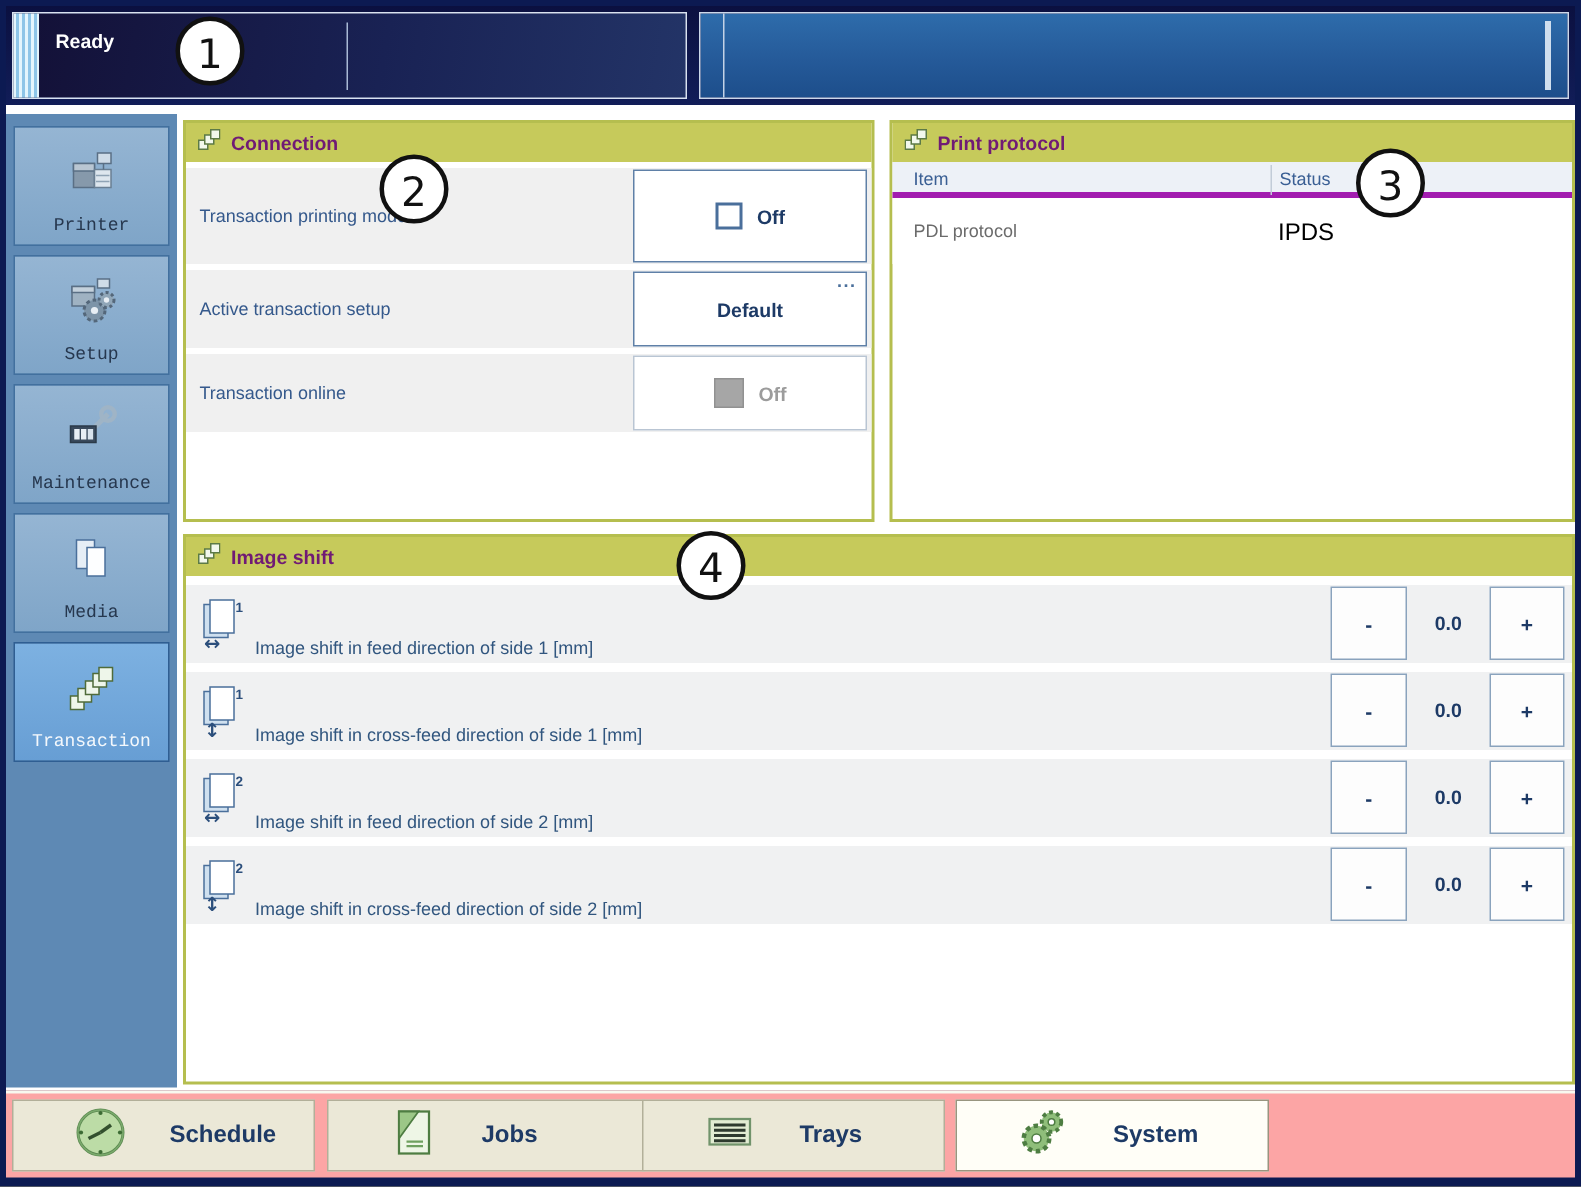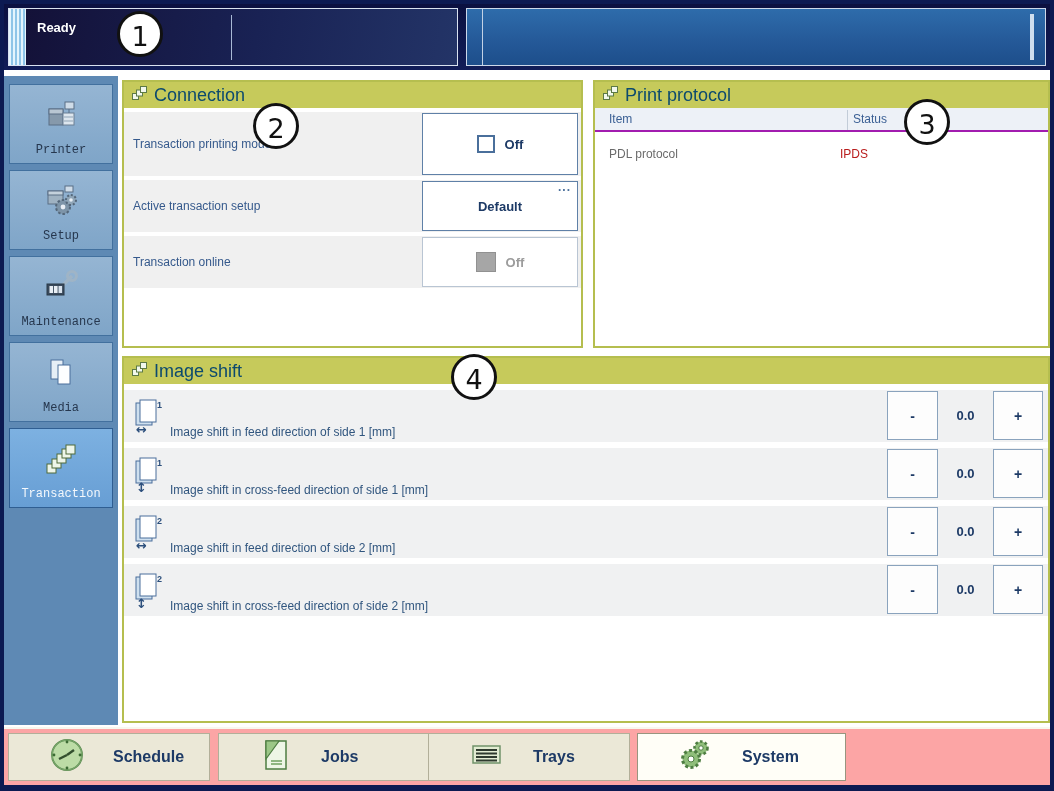--- a/index.html
+++ b/index.html
@@ -72,21 +72,21 @@
   .side-btn.active .sb-label { color:#f4f8fc; }
 
   
   .panel {
     position:absolute; border:2px solid #b5be4f; background:#ffffff;
   }
   .panel-header {
     position:absolute; left:0; right:0; top:0; height:26px;
     background:#c6ca5b; display:flex; align-items:center; gap:7px; padding:0 8px;
   }
-  .panel-title { font-size:18px; font-weight:normal; color:#0c4a6e; }
+  .panel-title { font-size:13px; font-weight:bold; color:#701a75; }
 
   .panel-connection { left:122px; top:80px; width:461px; height:268px; }
   .panel-protocol   { left:593px; top:80px; width:457px; height:268px; }
   .panel-imageshift { left:122px; top:356px; width:928px; height:367px; }
 
   
   .crow {
     position:absolute; left:0; right:0; background:#f0f0f0;
   }
   .crow-1 { top:30px;  height:64px; }
@@ -112,28 +112,28 @@
     background:#a6a6a6; border:1px solid #919191;
   }
   .ellipsis {
     position:absolute; top:0; right:6px; font-size:12px; font-weight:bold;
     color:#4a6f9b; letter-spacing:1px; line-height:10px;
   }
 
   
   .prot-colhdr {
     position:absolute; left:0; right:0; top:26px; height:24px;
-    background:#edf1f7; border-bottom:2px solid #a21caf;
+    background:#edf1f7; border-bottom:4px solid #a21caf;
   }
   .prot-col-item   { position:absolute; left:14px;  top:4px; font-size:12px; color:#3a5f94; }
   .prot-col-status { position:absolute; left:258px; top:4px; font-size:12px; color:#3a5f94; }
   .prot-col-divider{ position:absolute; left:252px; top:2px; width:1px; height:20px; background:#c2ccd8; }
   .prot-row { position:absolute; left:0; right:0; top:50px; height:44px; background:#ffffff; }
   .prot-item   { position:absolute; left:14px;  top:15px; font-size:12px; color:#6b6b6b; }
-  .prot-status { position:absolute; left:245px; top:15px; font-size:12px; color:#b91c1c; }
+  .prot-status { position:absolute; left:257px; top:15px; font-size:16px; color:#000000; }
 
   
   .isrow {
     position:absolute; left:0; right:0; height:52px; background:#f0f1f2;
   }
   .isrow-1 { top:32px; }
   .isrow-2 { top:90px; }
   .isrow-3 { top:148px; }
   .isrow-4 { top:206px; }
   .is-icon { position:absolute; left:11px; top:9px; width:28px; height:36px; }

